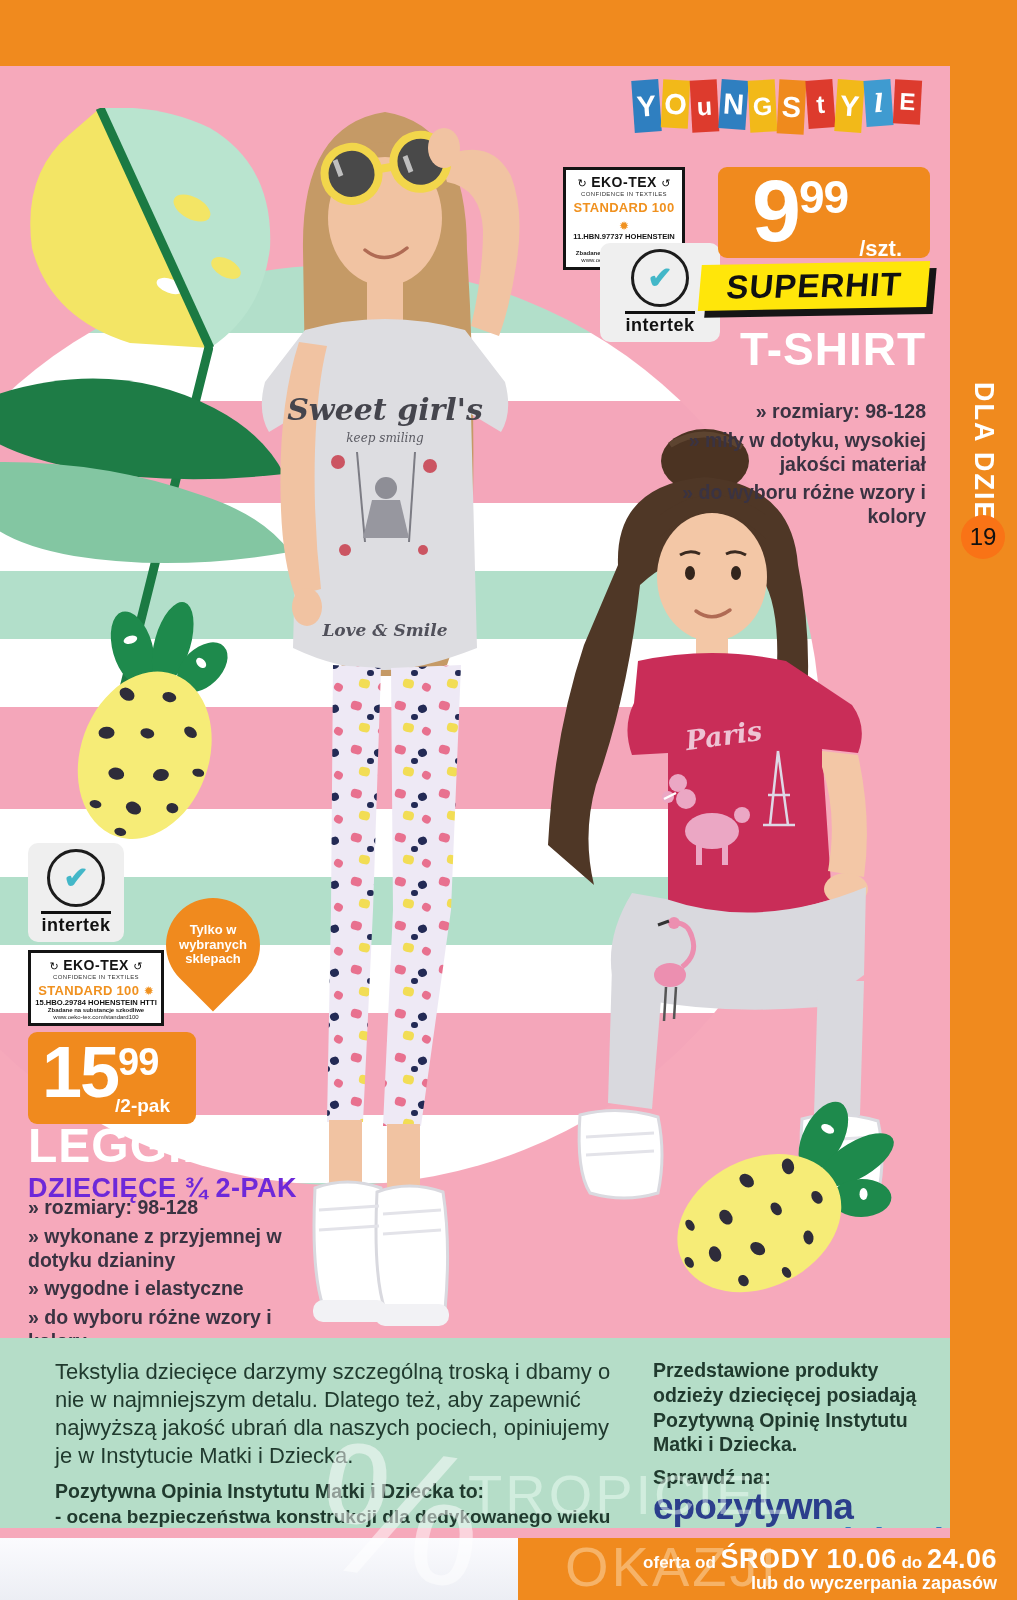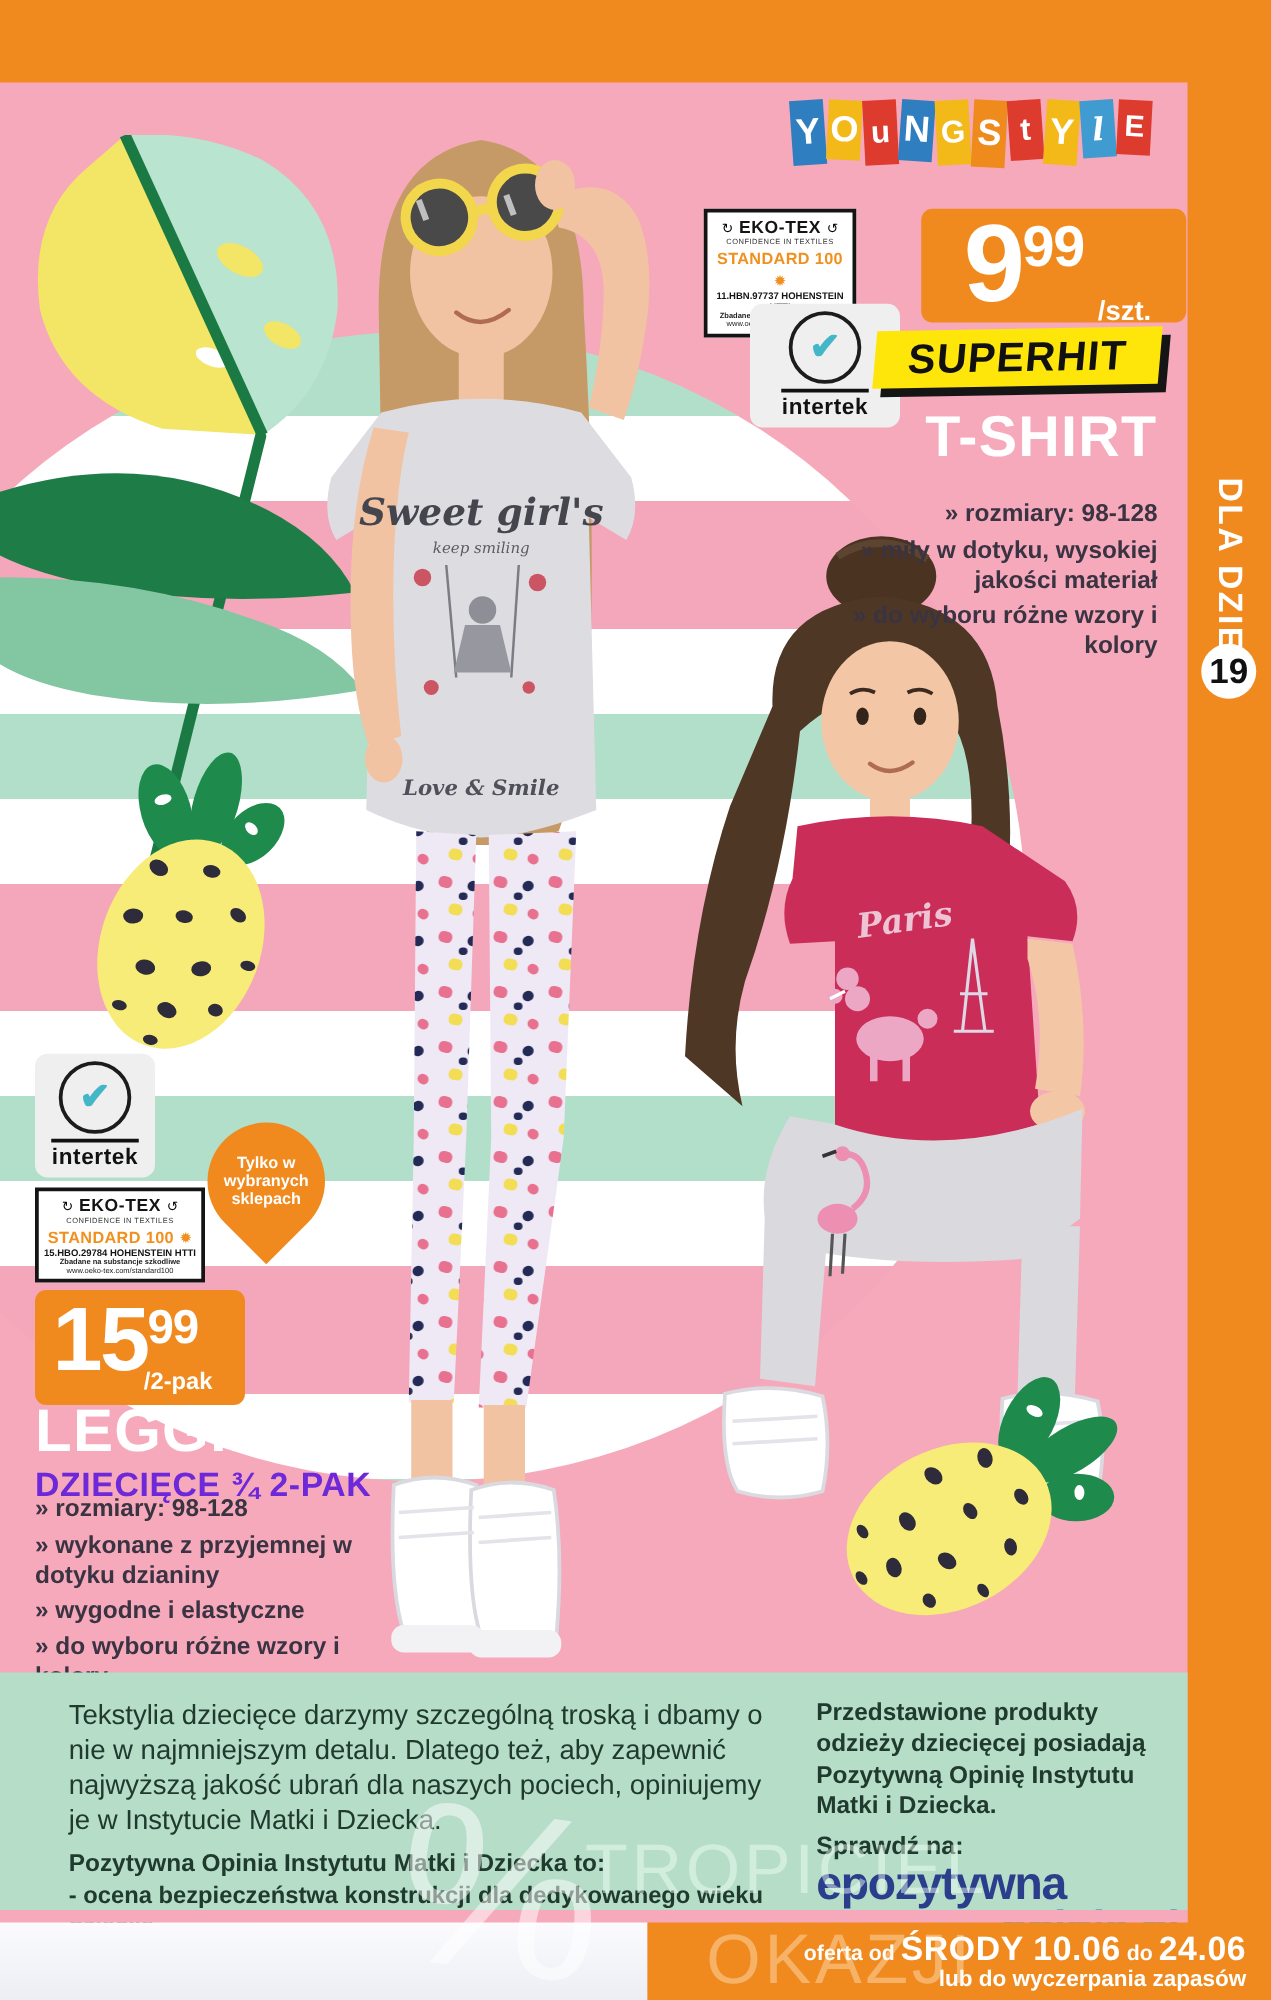--- a/index.html
+++ b/index.html
@@ -5,22 +5,22 @@
   html,body{margin:0;padding:0;background:#888;}
   .page{position:relative;width:1017px;height:1600px;overflow:hidden;background:#f6a9bb;
         font-family:"Liberation Sans",sans-serif;margin:0 auto;}
   .abs{position:absolute;}
 
   
   .top-band{left:0;top:0;width:1017px;height:66px;background:#f08a1e;}
   .right-band{left:950px;top:0;width:67px;height:1600px;background:#f08a1e;}
   .vert-label{left:950px;top:352px;width:67px;height:230px;display:flex;align-items:center;justify-content:center;}
   .vert-label span{writing-mode:vertical-rl;color:#fff;font-weight:900;font-size:27px;letter-spacing:2px;}
-  .page-circle{left:961px;top:515px;width:44px;height:44px;border-radius:50%;background:#ffffff;
-               display:flex;align-items:center;justify-content:center;font-weight:700;font-size:28px;color:#111;}
+  .page-circle{left:961px;top:515px;width:44px;height:44px;border-radius:50%;background:#f97316;
+               display:flex;align-items:center;justify-content:center;font-weight:400;font-size:24px;color:#111;}
 
   
   .stripes-circle{left:-140px;top:265px;width:960px;height:920px;border-radius:50%;
       background:repeating-linear-gradient(180deg,#b2dfca 0 68px,#ffffff 68px 136px,#f4a6ba 136px 238px,#ffffff 238px 306px);}
   .leaf-stem{left:205px;top:345px;width:9px;height:420px;background:#1b7a43;transform:rotate(14deg);transform-origin:top center;border-radius:4px;}
 
   
   .logo{left:633px;top:80px;display:flex;gap:2px;align-items:flex-start;}
   .tile{width:27px;height:52px;display:flex;align-items:center;justify-content:center;color:#fff;
         font-weight:900;font-size:29px;}
@@ -50,21 +50,21 @@
 
   .itk-badge{background:#efefef;border-radius:10px;display:flex;flex-direction:column;align-items:center;padding:6px 8px;}
   .itk-top{left:600px;top:243px;width:104px;}
   .itk-left{left:28px;top:843px;width:80px;}
   .itk-circle{width:52px;height:52px;border:3px solid #1c1c1c;border-radius:50%;display:flex;align-items:center;justify-content:center;}
   .itk-check{color:#43b7c8;font-size:30px;font-weight:900;line-height:1;}
   .itk-word{font-weight:900;font-size:18px;color:#111;border-top:3px solid #111;margin-top:4px;padding-top:1px;letter-spacing:.5px;}
 
   
   .price-box{background:#f08a1e;border-radius:9px;color:#fff;}
-  .price1{left:737px;top:167px;width:212px;height:91px;}
+  .price1{left:718px;top:167px;width:212px;height:91px;}
   .price2{left:28px;top:1032px;width:168px;height:92px;}
   .price-main{font-weight:900;line-height:.9;letter-spacing:-2px;}
   .price1 .price-main{font-size:88px;margin:4px 0 0 34px;}
   .price2 .price-main{font-size:72px;margin:8px 0 0 14px;}
   .price-cents{font-size:46px;vertical-align:28px;letter-spacing:-1px;}
   .price2 .price-cents{font-size:38px;vertical-align:22px;}
   .price-unit{font-weight:700;font-size:22px;display:block;text-align:right;margin:-14px 28px 0 0;}
   .price2 .price-unit{font-size:19px;margin:-10px 26px 0 0;padding-left:32px;}
 
   .superhit{left:700px;top:263px;width:228px;height:46px;background:#ffe60a;transform:skew(-6deg) rotate(-1deg);

